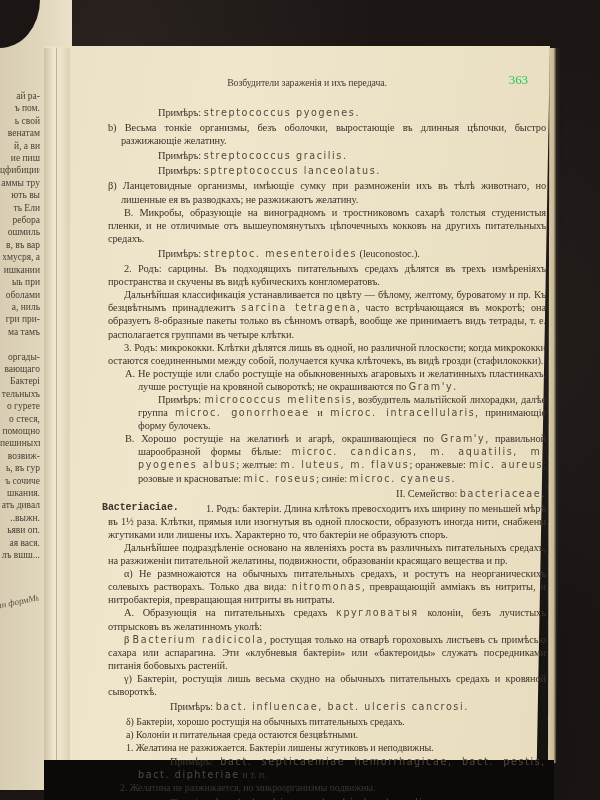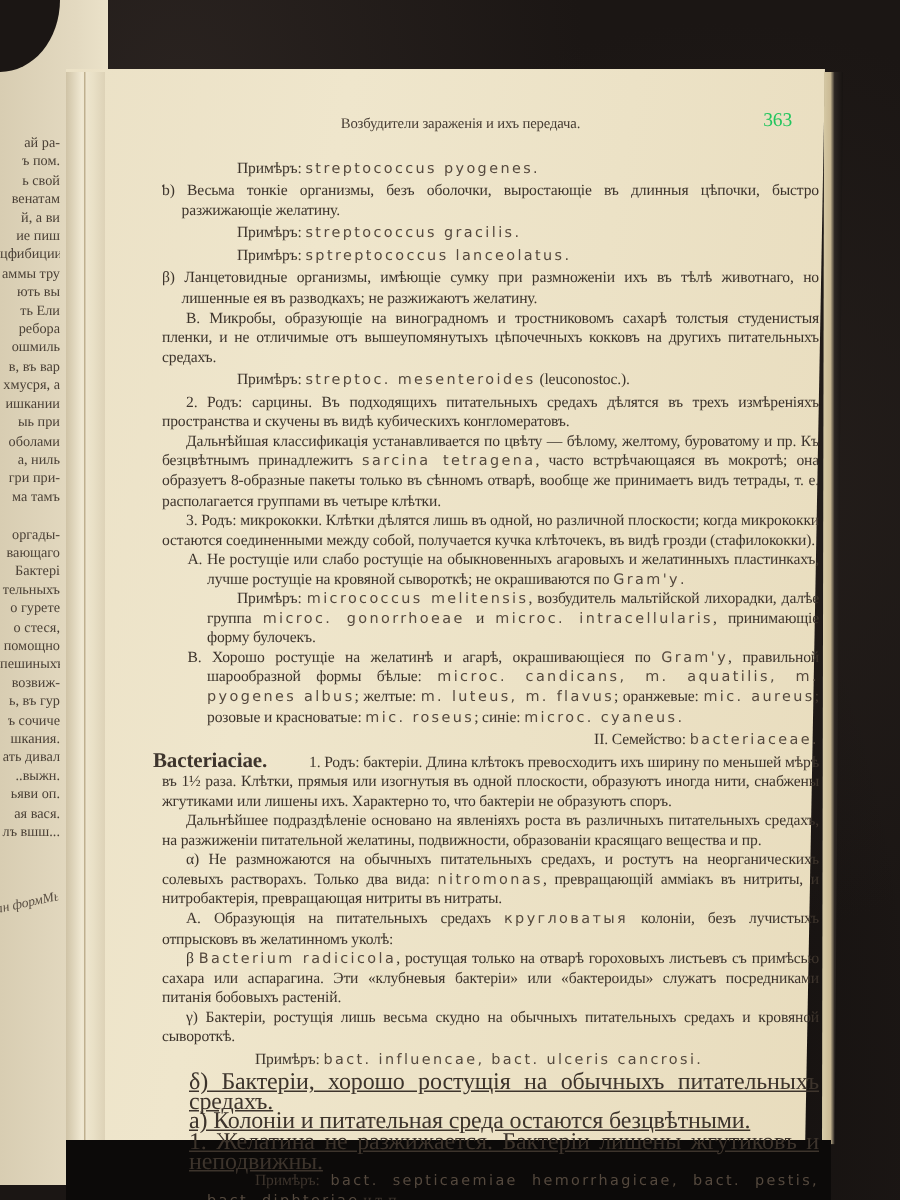--- a/index.html
+++ b/index.html
@@ -76,24 +76,24 @@
     position:absolute; right:18px; top:-3px; font-size:13px; color:#22c55e;
   }
   .p { margin:0; text-align:justify; }
   .indent1 { text-indent:16px; }
   .ex { padding-left:50px; margin:2px 0; }
   .hang { padding-left:13px; text-indent:-13px; }
   .hang2 { padding-left:30px; text-indent:-13px; }
   .sp { letter-spacing:1.6px; font-family:"DejaVu Sans","Liberation Sans",sans-serif; font-size:9.6px; color:#55493e; }
   .ctr { text-align:right; margin:2px 0; }
   .marginal {
-    position:absolute; left:-6px; font-family:Liberation Serif, serif;
-    font-size:14px; font-weight:bold; color:#3e352d;
+    position:absolute; left:-6px; font-family:Liberation Mono, monospace;
+    font-size:10px; font-weight:bold; color:#3e352d;
   }
-  .sm { font-size:16px;text-decoration:underline; }
+  .sm { font-size:10px; }
 </style>
 </head>
 <body>
 
 <div class="bg-texture"></div>
 
 <div class="left-page">
   <div class="left-lines" id="left-top">
       <span>ай ра-</span>
       <span>ъ пом.</span>

